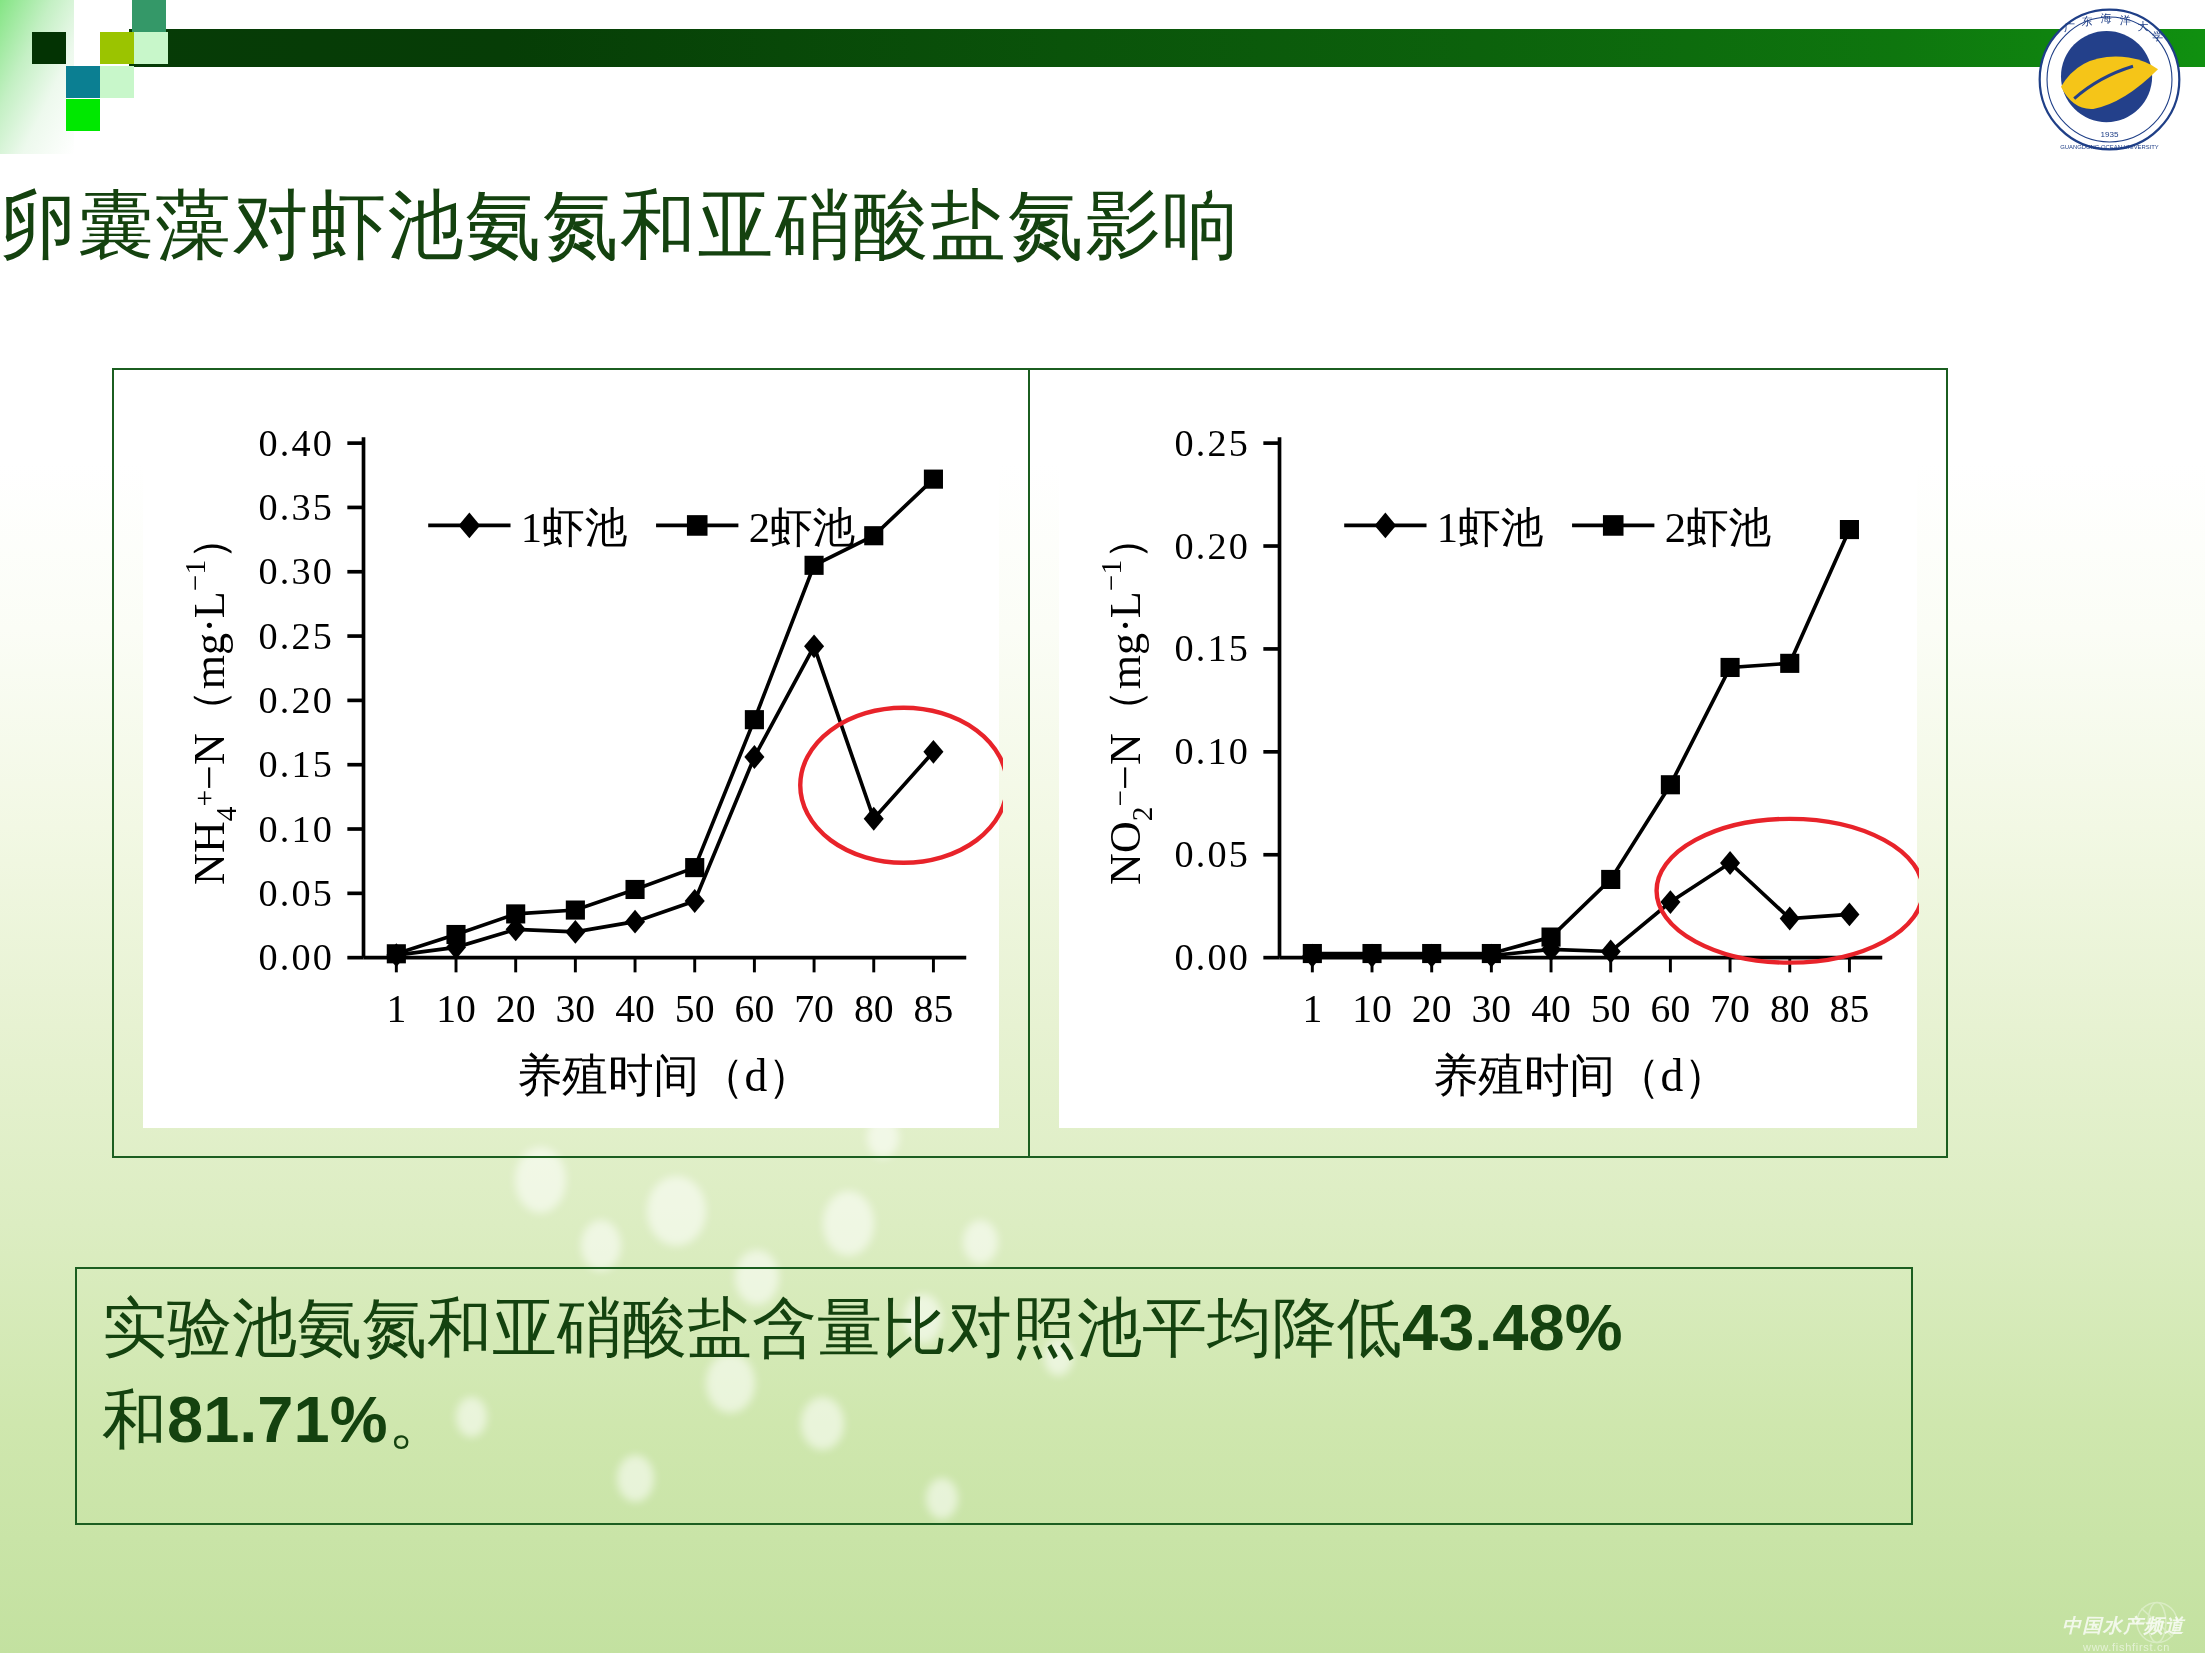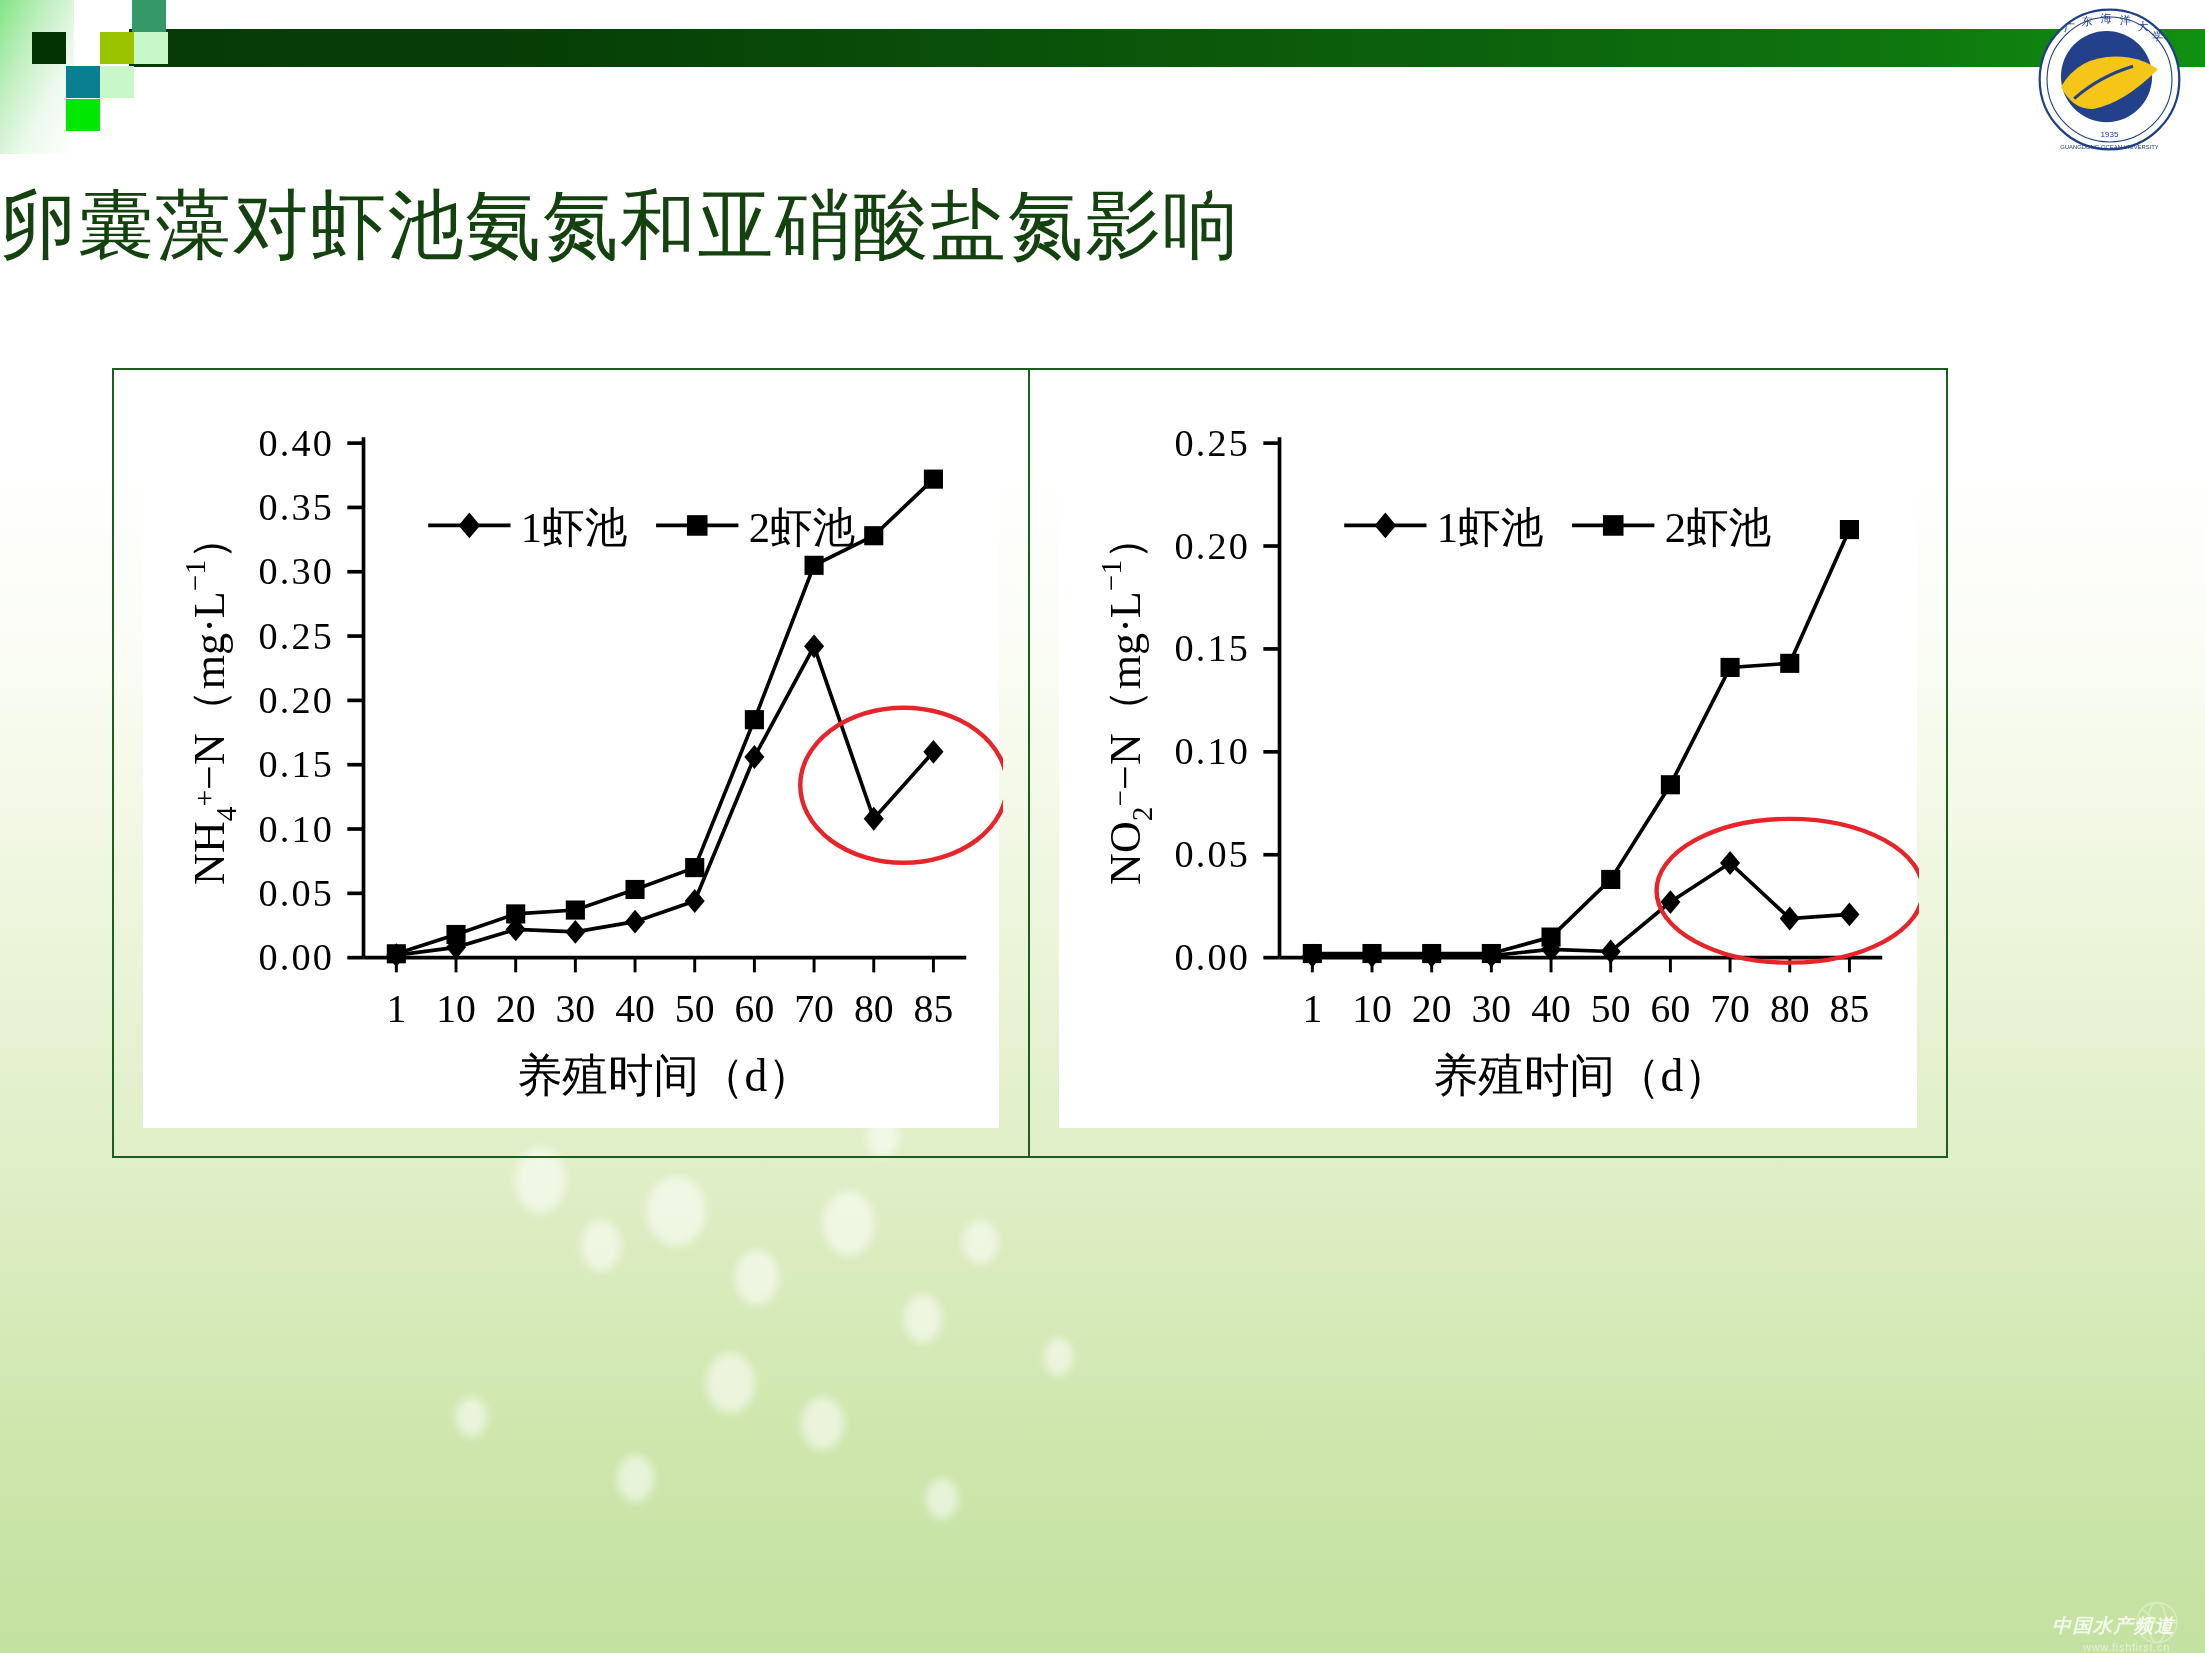--- a/index.html
+++ b/index.html
@@ -92,21 +92,21 @@
     line-height:1.42;
   }
   #conclusion b{font-family:"Liberation Sans",sans-serif;font-weight:bold;}
 
   
   #watermark{
     position:absolute;right:17.6px;bottom:7.4px;
     width:184px;height:43px;
   }
   #wm-text{
-    position:absolute;right:30px;bottom:14.7px;
+    position:absolute;right:20px;bottom:14.7px;
     color:#ffffff;opacity:.78;
     font-family:"Liberation Serif",serif;
     font-size:19px;font-style:italic;font-weight:bold;
     letter-spacing:1.5px;white-space:nowrap;
   }
   #wm-url{
     position:absolute;right:35px;bottom:1.5px;
     color:#ffffff;opacity:.55;
     font-family:"Liberation Sans",sans-serif;
     font-size:11px;letter-spacing:0.7px;white-space:nowrap;text-align:right;
@@ -334,20 +334,28 @@
             <g>
               <line x1="698" y1="172" x2="810" y2="172" stroke="#000" stroke-width="5"></line>
               <rect x="740" y="158" width="28" height="28" fill="#000"></rect>
               <text x="824" y="194" font-family="'Liberation Serif',serif" font-size="58" fill="#000">2虾池</text>
             </g>
           </svg>
       </div>
     </div>
   </div>
 
+  <div id="conclusion">
+    <div style="white-space:nowrap;">
+      <span>实验池氨氮和亚硝酸盐含量比对照池平均降低</span><b>43.48%</b>
+    </div>
+    <div style="white-space:nowrap;">
+      <span>和</span><b>81.71%</b><span>。</span>
+    </div>
+  </div>
 
   <div id="watermark">
     <svg id="wm-globe" viewBox="0 0 62 58">
       <ellipse cx="31" cy="29" rx="27" ry="27" fill="none" stroke="#ffffff" stroke-width="2"></ellipse>
       <ellipse cx="31" cy="29" rx="12" ry="27" fill="none" stroke="#ffffff" stroke-width="2"></ellipse>
       <line x1="4" y1="29" x2="58" y2="29" stroke="#ffffff" stroke-width="2"></line>
       <line x1="10" y1="10" x2="52" y2="48" stroke="#ffffff" stroke-width="2"></line>
     </svg>
   </div>
   <div id="wm-text">中国水产频道</div>

